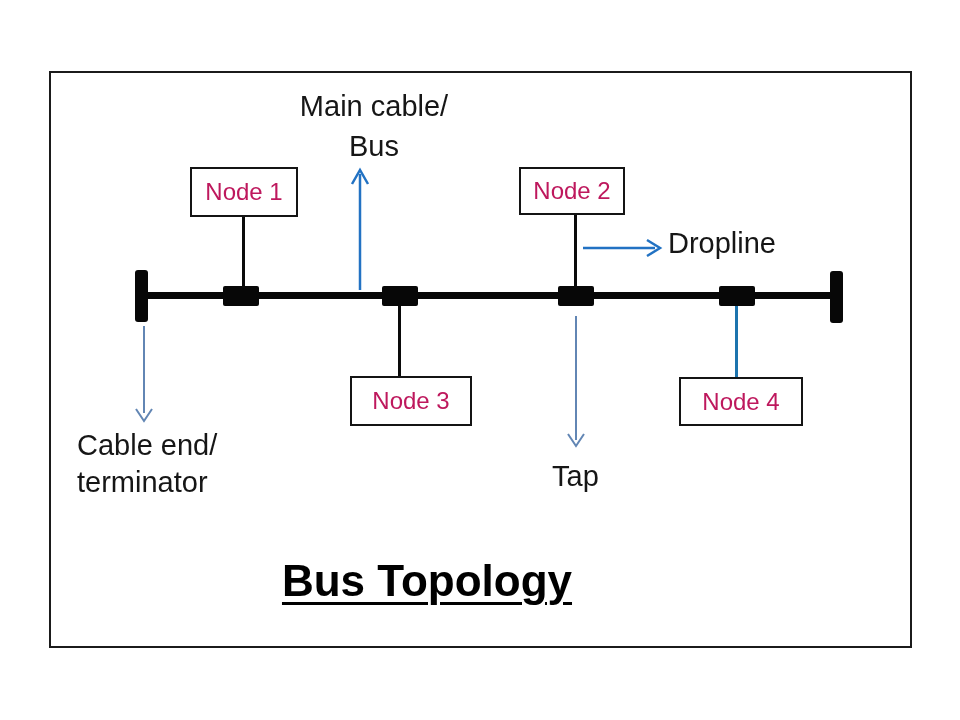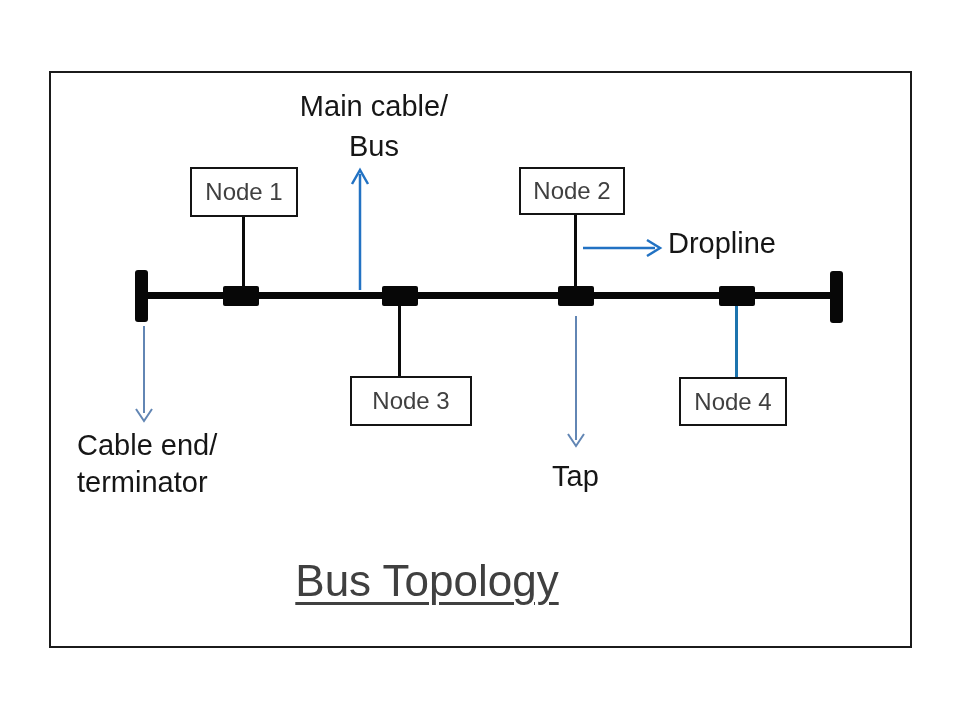--- a/index.html
+++ b/index.html
@@ -28,38 +28,38 @@
   .connector { width: 3px; background: #0a0a0a; }
   .connector-n1 { left: 242px; top: 217px; height: 71px; }
   .connector-n2 { left: 574px; top: 215px; height: 73px; }
   .connector-n3 { left: 398px; top: 306px; height: 71px; }
   .connector-n4 { left: 735px; top: 306px; height: 72px; background: #1d74ae; }
 
   
   .node-box {
     border: 2px solid #141414; background: #ffffff;
     display: flex; align-items: center; justify-content: center;
-    font-size: 24px; color: #404040; white-space: nowrap;
+    font-size: 24px; color: #be185d; white-space: nowrap;
   }
   .node-1 { left: 190px; top: 167px; width: 108px; height: 50px; }
   .node-2 { left: 519px; top: 167px; width: 106px; height: 48px; }
   .node-3 { left: 350px; top: 376px; width: 122px; height: 50px; }
-  .node-4 { left: 679px; top: 377px; width: 108px; height: 49px; }
+  .node-4 { left: 679px; top: 377px; width: 124px; height: 49px; }
 
   
   .anno { font-size: 29px; color: #161616; white-space: nowrap; }
   .main-cable-label { left: 284px; top: 86px; width: 180px; text-align: center; line-height: 40px; }
   .dropline-label  { left: 668px; top: 227px; }
   .cable-end-label { left: 77px;  top: 427px; line-height: 37px; }
   .tap-label       { left: 552px; top: 460px; }
 
   
   .title {
     left: 49px; top: 556px; width: 756px; text-align: center;
-    font-size: 44px; font-weight: normal; color: #404040;
+    font-size: 44px; font-weight: bold; color: #000000;
     text-decoration: underline; text-underline-offset: 6px; text-decoration-thickness: 3px;
   }
 
   svg.arrow { overflow: visible; }
   .stroke-bright { stroke: #2272c3; }
   .stroke-muted  { stroke: #6286b4; }
 </style>
 </head>
 <body>
 

